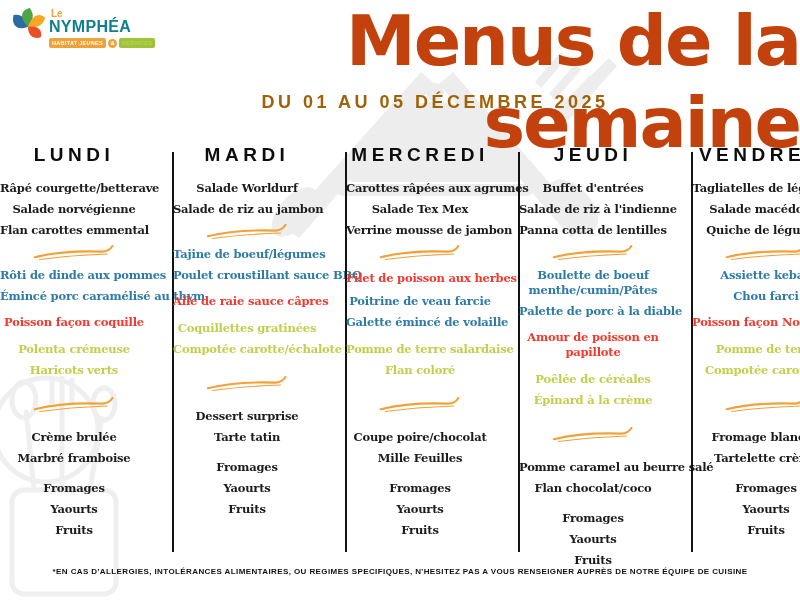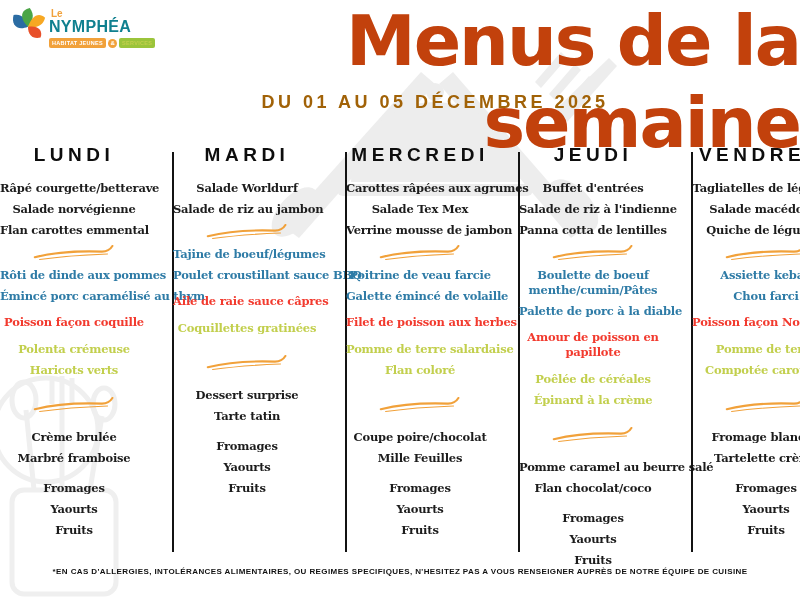--- a/index.html
+++ b/index.html
@@ -169,20 +169,21 @@
         </svg>
         <div class="group mains blue">
           <div class="item">Tajine de boeuf/légumes</div>
           <div class="item">Poulet croustillant sauce BBQ</div>
         </div>
         <div class="group fish red">
           <div class="item">Aile de raie sauce câpres</div>
         </div>
         <div class="group sides green">
           <div class="item">Coquillettes gratinées</div>
+          <div class="item">Compotée carotte/échalote</div>
         </div>
         <svg class="swoosh" viewBox="0 0 110 22" aria-hidden="true">
           <path d="M6 15 C 30 9, 62 7, 90 8 C 97 8, 100 6, 103 1" fill="none" stroke="#f1a13a" stroke-width="2.6" stroke-linecap="round"></path>
           <path d="M12 18 C 40 14, 70 12, 97 11" fill="none" stroke="#f1a13a" stroke-width="1.3" stroke-linecap="round"></path>
         </svg>
         <div class="group desserts black">
           <div class="item">Dessert surprise</div>
           <div class="item">Tarte tatin</div>
         </div>
         <div class="group extras black">
@@ -196,26 +197,26 @@
         <h2 class="dayname">MERCREDI</h2>
         <div class="group starters black">
           <div class="item">Carottes râpées aux agrumes</div>
           <div class="item">Salade Tex Mex</div>
           <div class="item">Verrine mousse de jambon</div>
         </div>
         <svg class="swoosh" viewBox="0 0 110 22" aria-hidden="true">
           <path d="M6 15 C 30 9, 62 7, 90 8 C 97 8, 100 6, 103 1" fill="none" stroke="#f1a13a" stroke-width="2.6" stroke-linecap="round"></path>
           <path d="M12 18 C 40 14, 70 12, 97 11" fill="none" stroke="#f1a13a" stroke-width="1.3" stroke-linecap="round"></path>
         </svg>
+        <div class="group fish red">
+          <div class="item">Filet de poisson aux herbes</div>
+        </div>
         <div class="group mains blue">
           <div class="item">Poitrine de veau farcie</div>
           <div class="item">Galette émincé de volaille</div>
-        </div>
-        <div class="group fish red">
-          <div class="item">Filet de poisson aux herbes</div>
         </div>
         <div class="group sides green">
           <div class="item">Pomme de terre salardaise</div>
           <div class="item">Flan coloré</div>
         </div>
         <svg class="swoosh" viewBox="0 0 110 22" aria-hidden="true">
           <path d="M6 15 C 30 9, 62 7, 90 8 C 97 8, 100 6, 103 1" fill="none" stroke="#f1a13a" stroke-width="2.6" stroke-linecap="round"></path>
           <path d="M12 18 C 40 14, 70 12, 97 11" fill="none" stroke="#f1a13a" stroke-width="1.3" stroke-linecap="round"></path>
         </svg>
         <div class="group desserts black">

